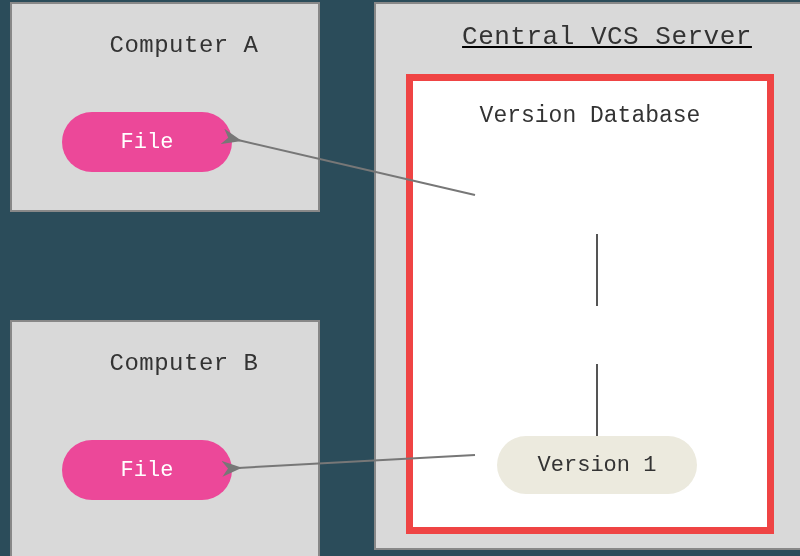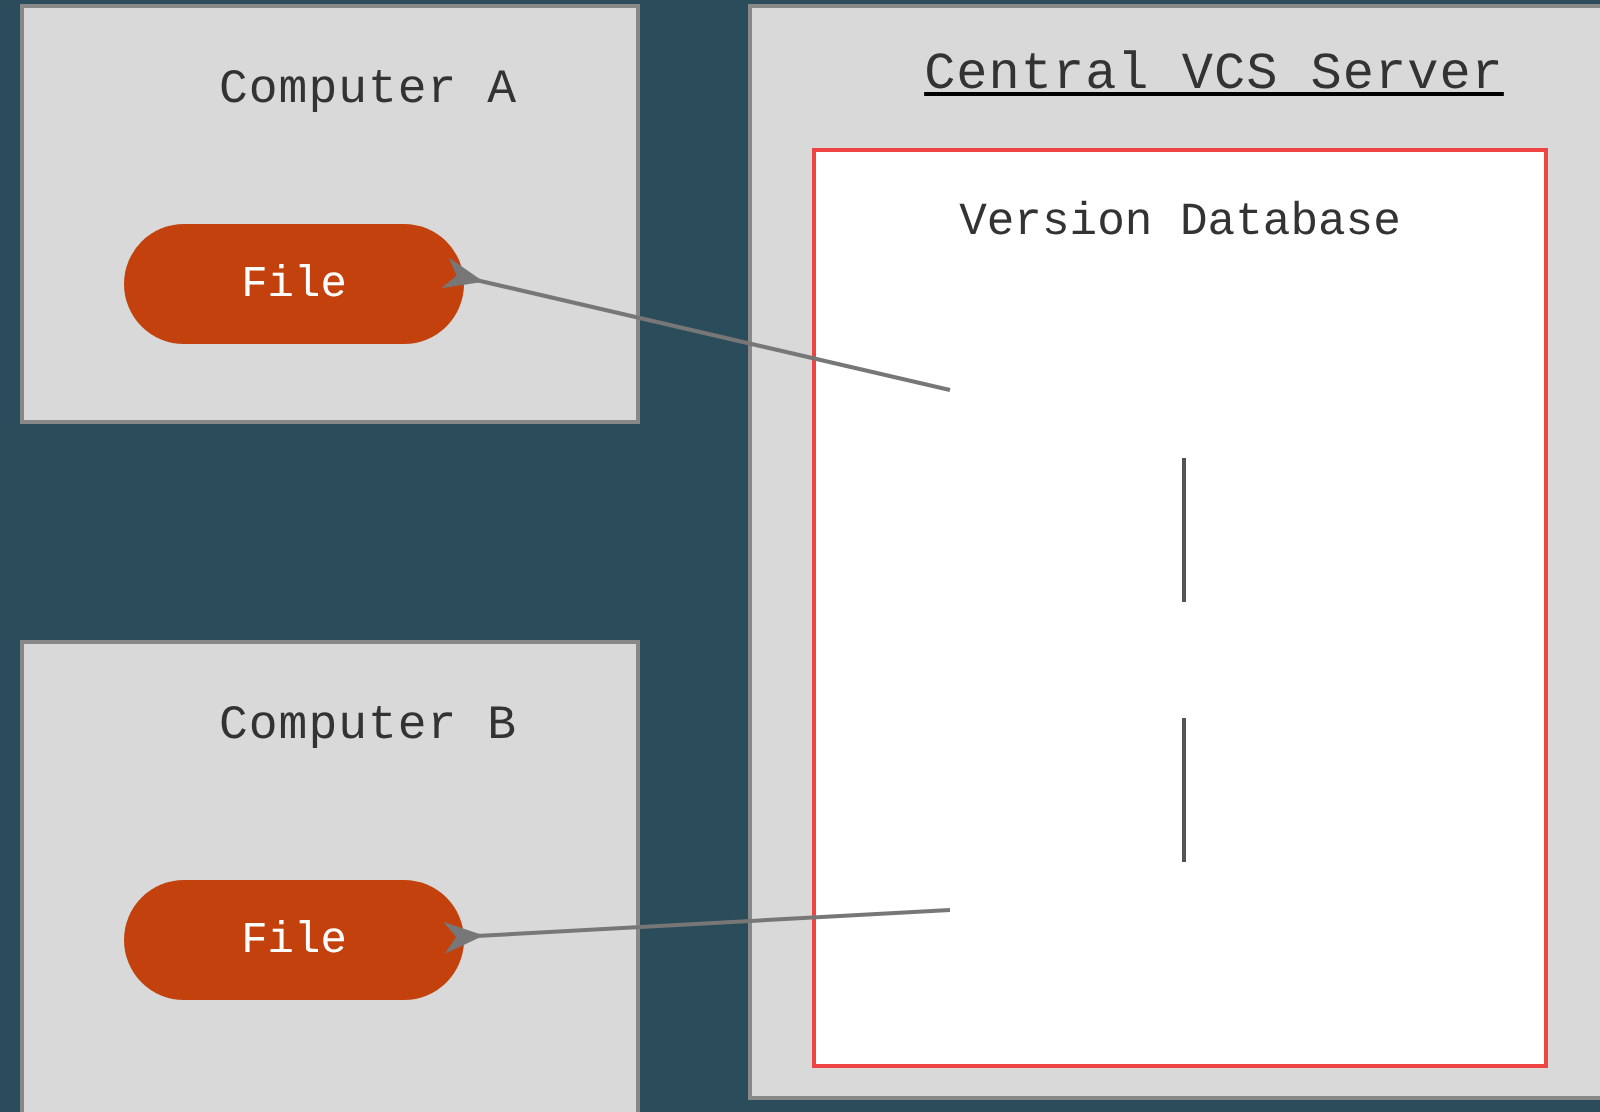--- a/index.html
+++ b/index.html
@@ -25,38 +25,38 @@
       color: #333;
       padding-top: 28px;
       letter-spacing: 0.5px;
       padding-left: 38px;
     }
     .server .box-title { font-size: 26px; padding-top: 18px; }
     .file-pill {
       position: absolute;
       width: 170px;
       height: 60px;
-      background: #c2410c;
+      background: #ec4899;
       border-radius: 30px;
       color: #fff;
       font-size: 22px;
       display: flex;
       align-items: center;
       justify-content: center;
     }
     .computer-a .file-pill { left: 50px; top: 108px; }
     .computer-b .file-pill { left: 50px; top: 118px; }
     .db-box {
       position: absolute;
       left: 30px;
       top: 70px;
       width: 368px;
       height: 460px;
       background: #fff;
-      border: 2px solid #ef4444;
+      border: 7px solid #ef4444;
     }
     .db-title {
       text-align: center;
       font-size: 23px;
       color: #333;
       padding-top: 22px;
     }
     .version-pill {
       position: absolute;
       width: 200px;
@@ -104,20 +104,23 @@
     <span>File</span>
   </div>
 </div>
 
 <div class="box server">
   <div class="box-title">Central VCS Server</div>
   <div class="db-box">
     <div class="db-title">Version Database</div>
     <div class="vline line1"></div>
     <div class="vline line2"></div>
+    <div class="version-pill v1">
+      <span>Version 1</span>
+    </div>
   </div>
 </div>
 
 <svg class="arrows">
   <defs>
     <marker id="arrowhead" markerWidth="10" markerHeight="8" refX="2" refY="4" orient="auto" markerUnits="strokeWidth">
       <path d="M10,0 L0,4 L10,8 L7,4 Z" fill="#777"></path>
     </marker>
   </defs>
   <line x1="475" y1="195" x2="238" y2="140" stroke="#777" stroke-width="2" marker-end="url(#arrowhead)"></line>

